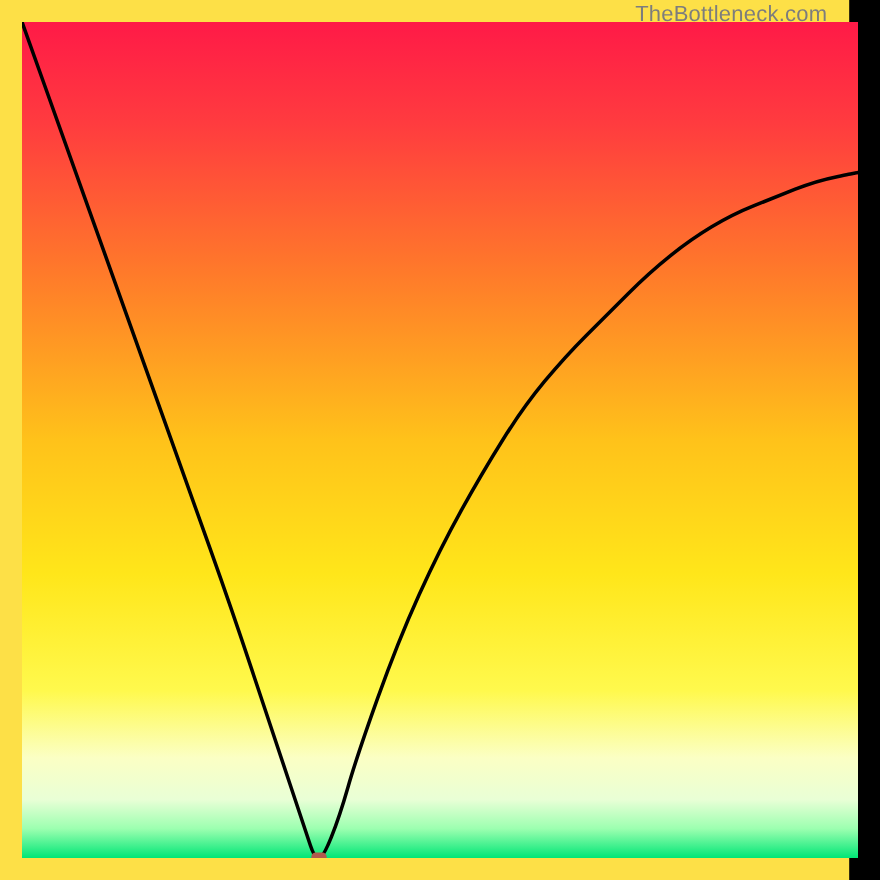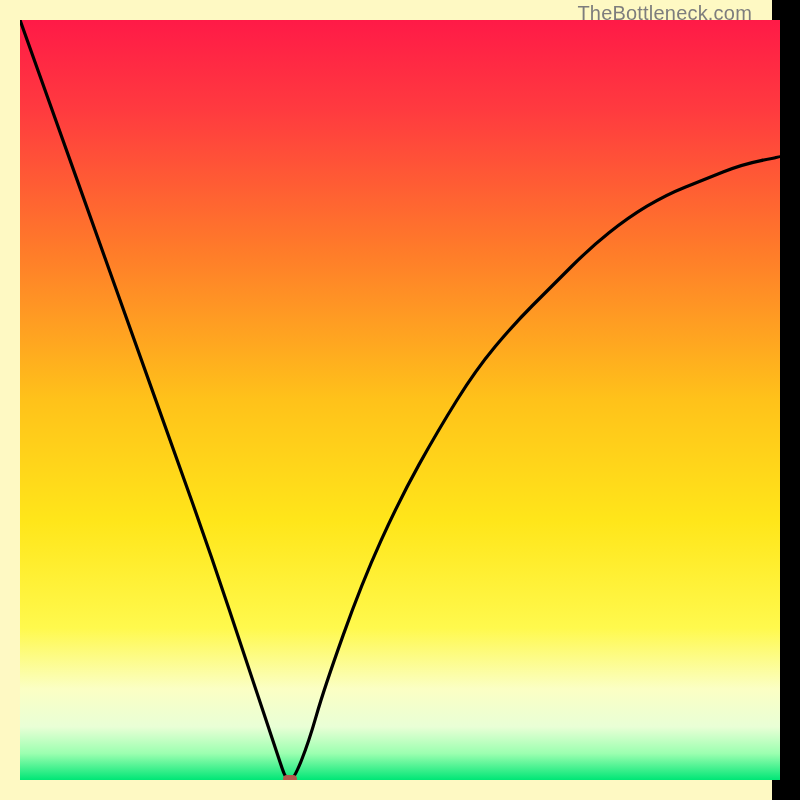--- a/index.html
+++ b/index.html
@@ -9,21 +9,21 @@
     height: 800px;
     background: #000;
     overflow: hidden;
   }
   .frame {
     position: absolute;
     left: 0;
     top: 0;
     width: 772px;
     height: 800px;
-    background: #fef9c3;
+    background: #fde047;
   }
   .plot {
     position: absolute;
     left: 20px;
     top: 20px;
     width: 760px;
     height: 760px;
     overflow: hidden;
   }
   .gradient {

